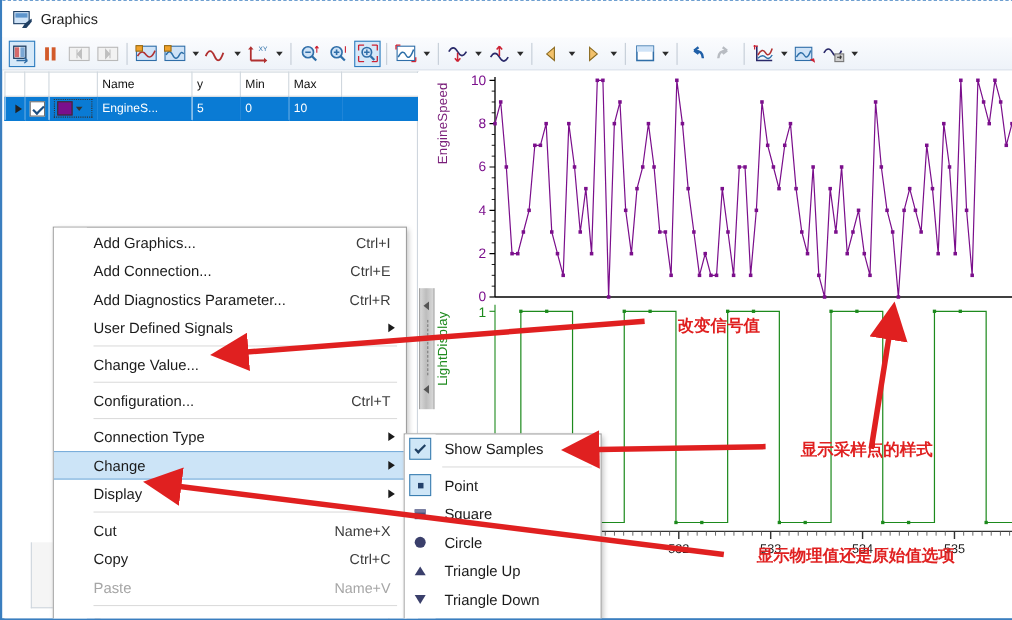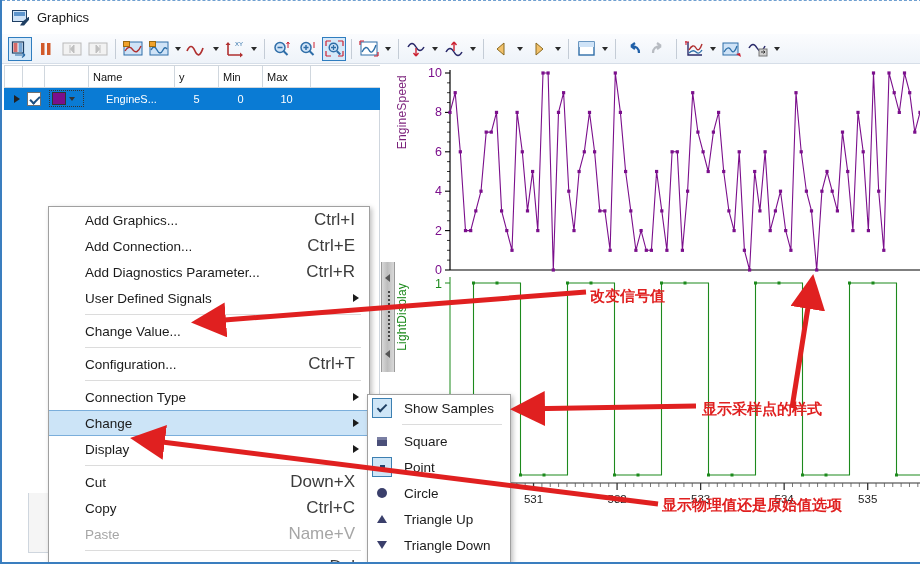--- a/index.html
+++ b/index.html
@@ -70,21 +70,21 @@
   table.sigtable { border-collapse: collapse; width: 376px; table-layout: fixed; }
   table.sigtable th, table.sigtable td {
     border: 1px solid #d0d7de; font-size: 11px; font-weight: normal;
     padding: 0 4px; height: 22px; color:#111; text-align: left;
     overflow: hidden; white-space: nowrap; margin-top: 24px;
   }
   table.sigtable th { background: #ffffff; }
   col.c-arrow{width:18px}  col.c-chk{width:22px}  col.c-col{width:44px}
   col.c-name{width:86px}   col.c-y{width:44px}    col.c-min{width:44px}
   col.c-max{width:48px}    col.c-rest{width:70px}
-  tr.selected td { background: #0a7bd4; color:#fff; border-color:#0a7bd4;text-align:center; }
+  tr.selected td { background: #0a7bd4; color:#fff; border-color:#0a7bd4; }
   tr.selected td.nm { color:#fff; }
   .rowarrow { width:0;height:0;border-top:4px solid transparent;border-bottom:4px solid transparent;
               border-left:6px solid #222; margin-left:5px; }
   .cb { width:14px;height:14px;border:1px solid #707070;background:#fff;position:relative;display:inline-block;vertical-align:middle;}
   .cb:after{content:''; position:absolute; left:2px; top:3px; width:8px;height:4px;
             border-left:2px solid #1c4e80;border-bottom:2px solid #1c4e80;transform:rotate(-45deg);}
   .swatchwrap{display:flex;align-items:center;gap:3px;}
   .swatchwrap.dotted{border:1px dotted #333;padding:1px 2px;}
   .swatch{width:14px;height:13px;border:1px solid #333;}
   .minicaret{width:0;height:0;border-left:3.5px solid transparent;border-right:3.5px solid transparent;border-top:4px solid #333;}
@@ -117,50 +117,50 @@
   .ctxmenu {
     position:absolute; left:46px; top:206px; width:322px; height:358px;
     background:#ffffff; border:1px solid #a0a0a0;
     box-shadow: 2px 2px 5px rgba(0,0,0,.25);
     font-size:13.5px; color:#1b1b1b;
   }
   .ctxmenu .gutter{position:absolute;left:0;top:0;width:30px;height:100%;background:#ffffff;}
   .mi { position:relative; height:26px; display:flex; align-items:center;
         padding-left:36px; padding-right:10px; }
   .mi .lbl { flex: 1 1 auto; }
-  .mi .acc { color:#3c3c3c; font-size:17px; padding-right:4px;}
+  .mi .acc { color:#3c3c3c; font-size:13px; padding-right:4px;}
   .mi .sub { width:0;height:0;border-top:4px solid transparent;border-bottom:4px solid transparent;
              border-left:6px solid #1b1b1b; margin-left:6px;}
   .mi.disabled .lbl, .mi.disabled .acc { color:#a6a6a6; }
   .mi.hl { background:#cce4f7; border-top:1px solid #7aaedb; border-bottom:1px solid #7aaedb; }
   .msep { height:1px; background:#dcdcdc; margin:3px 8px 3px 36px; }
 
   
   .submenu {
-    position:absolute; left:365px; top:394px; width:144px; height:170px;
+    position:absolute; left:365px; top:394px; width:180px; height:170px;
     background:#ffffff; border:1px solid #a0a0a0;
     box-shadow: 2px 2px 5px rgba(0,0,0,.25);
     font-size:13.5px; color:#1b1b1b;
   }
   .submenu .gutter{position:absolute;left:0;top:0;width:28px;height:100%;background:#ffffff;}
   .smi { position:relative; height:26px; display:flex; align-items:center; padding-left:36px; }
   .smi .ico { position:absolute; left:4px; top:3px; width:20px; height:20px;
               display:flex; align-items:center; justify-content:center; }
   .smi .ico.sel { border:1px solid #3c7fb1; background:#cfe6f7; }
   .sicon-check{width:10px;height:5px;border-left:2px solid #1f3f63;border-bottom:2px solid #1f3f63;transform:rotate(-45deg) translate(1px,-1px);}
   .sicon-point{width:5px;height:5px;background:#26426b;}
   .sicon-square{width:10px;height:9px;background:#4a4f79;border-top:3px solid #7a7fa3;}
   .sicon-circle{width:10px;height:10px;border-radius:50%;background:#3a3f6b;}
   .sicon-tup{width:0;height:0;border-left:5px solid transparent;border-right:5px solid transparent;border-bottom:8px solid #3a3f6b;}
   .sicon-tdn{width:0;height:0;border-left:5px solid transparent;border-right:5px solid transparent;border-top:8px solid #3a3f6b;}
 
   
   .anno {
     position:absolute; color:#e02020; font-size:15px; font-weight:bold;
-    font-family:"DejaVu Sans", sans-serif; white-space:nowrap;
+    font-family:"DejaVu Sans", sans-serif; white-space:nowrap;margin-left:26px;
   }
   .overlay { position:absolute; left:0; top:0; width:920px; height:564px; pointer-events:none; }
 </style>
 </head>
 <body>
 
 <div id="app">
 
   <div class="titlebar">
     <div class="title-icon">
@@ -650,21 +650,21 @@
           <span class="lbl">Change</span>
           <span class="sub"></span>
         </div>
         <div class="mi">
           <span class="lbl">Display</span>
           <span class="sub"></span>
         </div>
         <div class="msep"></div>
         <div class="mi">
           <span class="lbl">Cut</span>
-          <span class="acc">Down+X</span>
+          <span class="acc">Name+X</span>
         </div>
         <div class="mi">
           <span class="lbl">Copy</span>
           <span class="acc">Ctrl+C</span>
         </div>
         <div class="mi disabled">
           <span class="lbl">Paste</span>
           <span class="acc">Name+V</span>
         </div>
         <div class="msep"></div>
@@ -679,30 +679,30 @@
     <div class="gutter"></div>
     <div id="sub-items">
         <div class="smi">
           <span class="ico sel">
             <span class="sicon-check"></span>
           </span>
           <span>Show Samples</span>
         </div>
         <div class="msep" style="margin-left: 34px;"></div>
         <div class="smi">
+          <span class="ico sel">
+            <span class="sicon-point"></span>
+          </span>
+          <span>Point</span>
+        </div>
+        <div class="smi">
           <span class="ico">
             <span class="sicon-square"></span>
           </span>
           <span>Square</span>
-        </div>
-        <div class="smi">
-          <span class="ico sel">
-            <span class="sicon-point"></span>
-          </span>
-          <span>Point</span>
         </div>
         <div class="smi">
           <span class="ico">
             <span class="sicon-circle"></span>
           </span>
           <span>Circle</span>
         </div>
         <div class="smi">
           <span class="ico">
             <span class="sicon-tup"></span>

